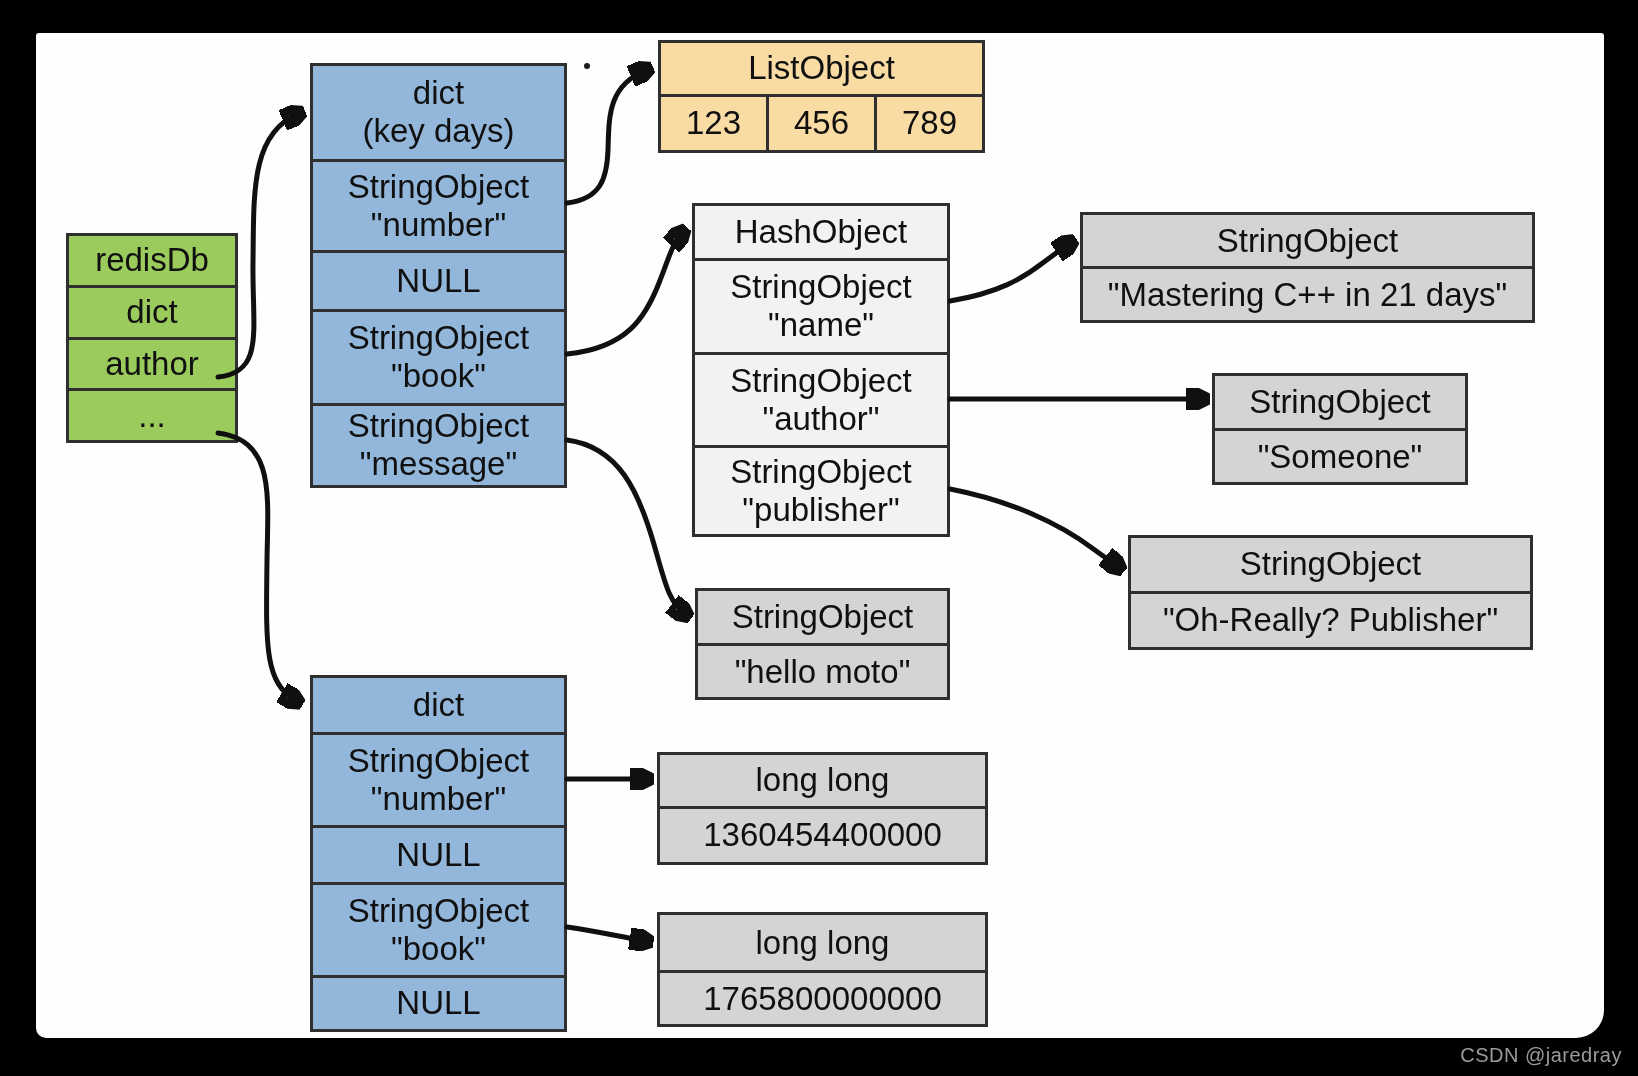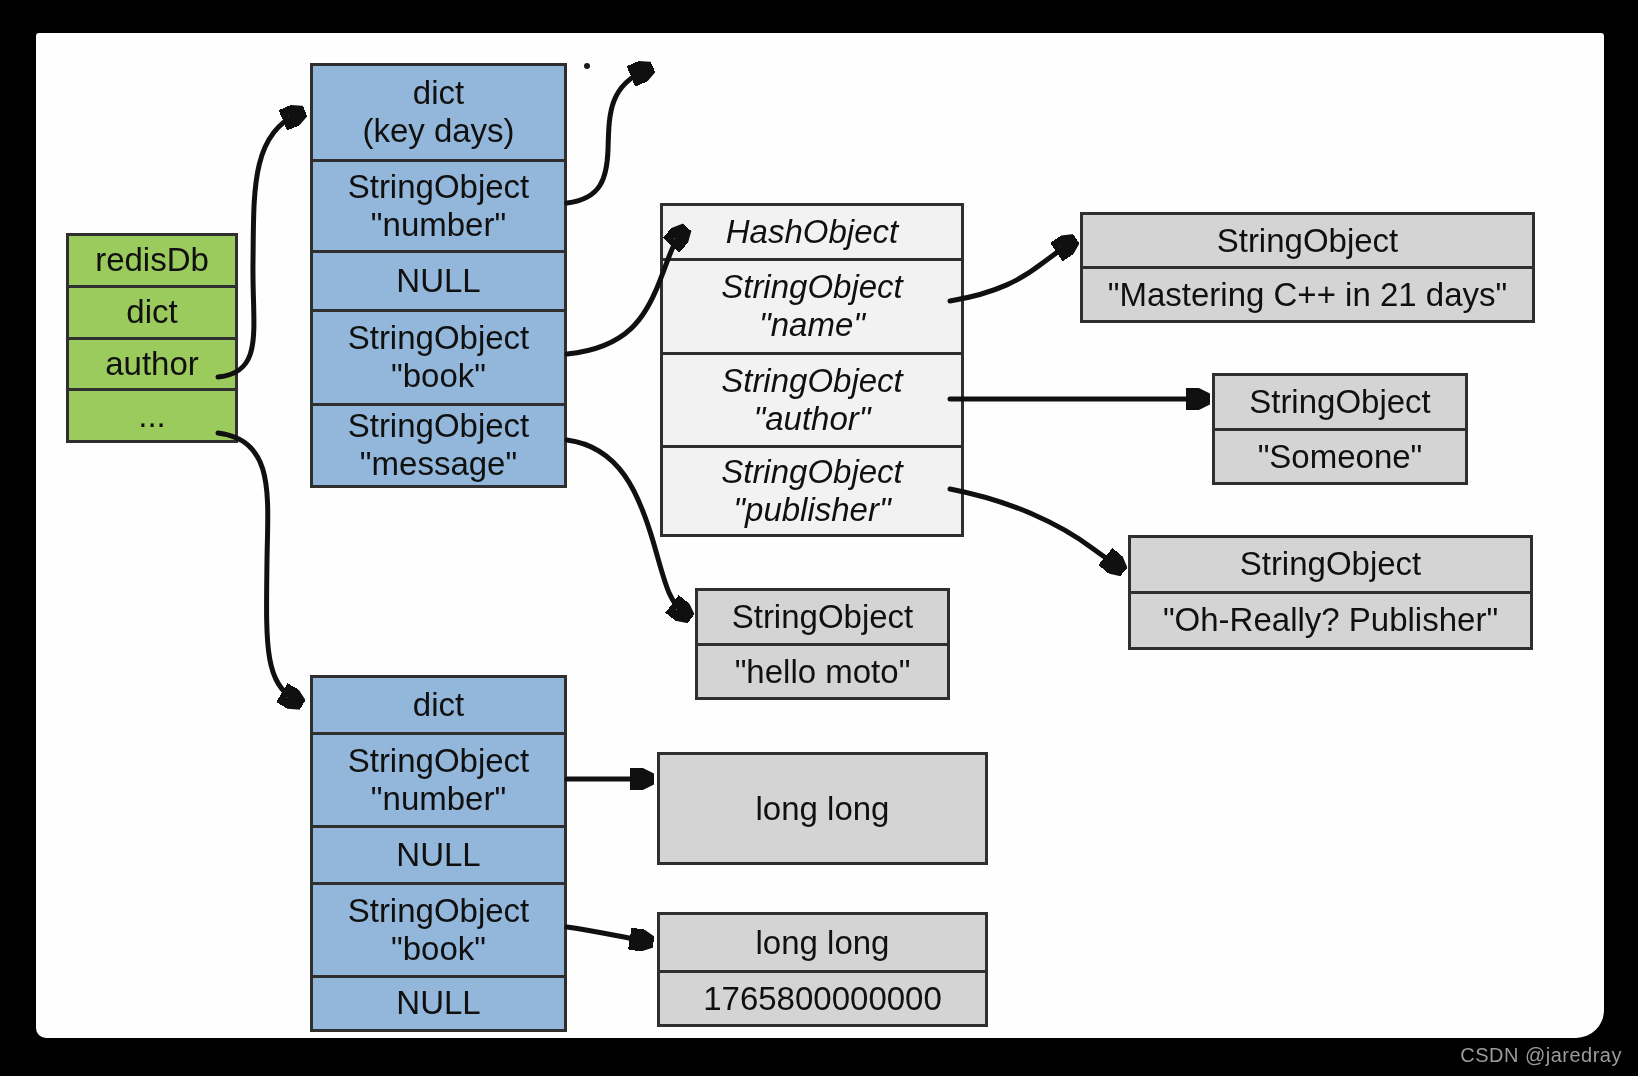--- a/index.html
+++ b/index.html
@@ -72,22 +72,30 @@
     <div class="row" style="flex:95">
       <span>StringObject</span>
       <span>"book"</span>
     </div>
     <div class="row" style="flex:83">
       <span>StringObject</span>
       <span>"message"</span>
     </div>
   </div>
 
+  <div class="box bg-orange" style="left:658px; top:40px; width:327px; height:113px;">
+    <div class="row" style="flex:55">ListObject</div>
+    <div class="row cells" style="flex:58">
+      <div class="cell">123</div>
+      <div class="cell">456</div>
+      <div class="cell">789</div>
+    </div>
+  </div>
 
-  <div class="box bg-hash" style="left:660px; top:203px; width:304px; height:334px;font-style:italic;">
+  <div class="box bg-hash" style="left:692px; top:203px; width:258px; height:334px;">
     <div class="row" style="flex:54">HashObject</div>
     <div class="row" style="flex:96">
       <span>StringObject</span>
       <span>"name"</span>
     </div>
     <div class="row" style="flex:94">
       <span>StringObject</span>
       <span>"author"</span>
     </div>
     <div class="row" style="flex:90">
@@ -125,20 +133,21 @@
     <div class="row" style="flex:56">NULL</div>
     <div class="row" style="flex:95">
       <span>StringObject</span>
       <span>"book"</span>
     </div>
     <div class="row" style="flex:54">NULL</div>
   </div>
 
   <div class="box bg-gray" style="left:657px; top:752px; width:331px; height:113px;">
     <div class="row" style="flex:55">long long</div>
+    <div class="row" style="flex:58">1360454400000</div>
   </div>
 
   <div class="box bg-gray" style="left:657px; top:912px; width:331px; height:115px;">
     <div class="row" style="flex:60">long long</div>
     <div class="row" style="flex:55">1765800000000</div>
   </div>
 
   <svg class="arrows" width="1638" height="1076" viewBox="0 0 1638 1076">
     <defs>
       <marker id="arw" viewBox="0 0 10 10" refX="7" refY="5" markerWidth="4.8" markerHeight="4.4" orient="auto">

